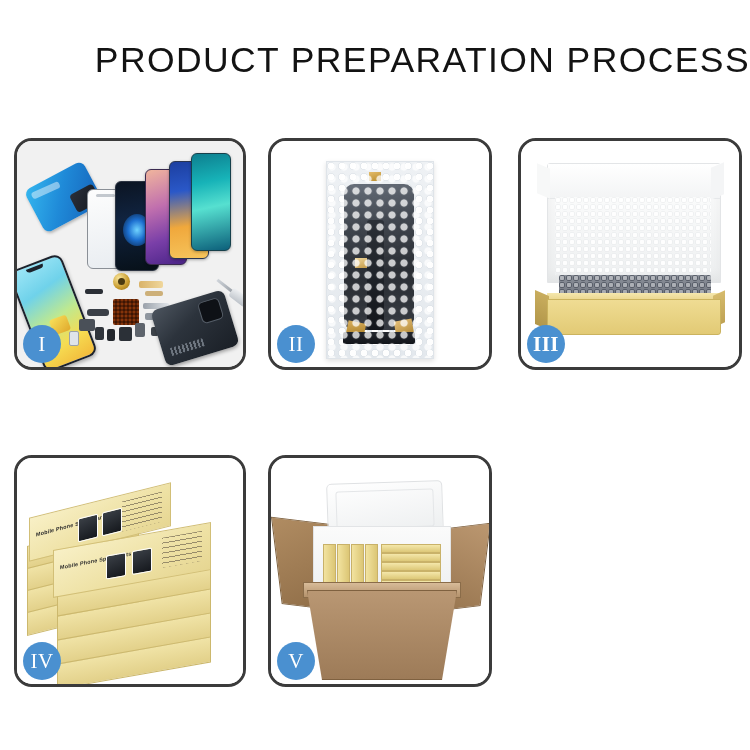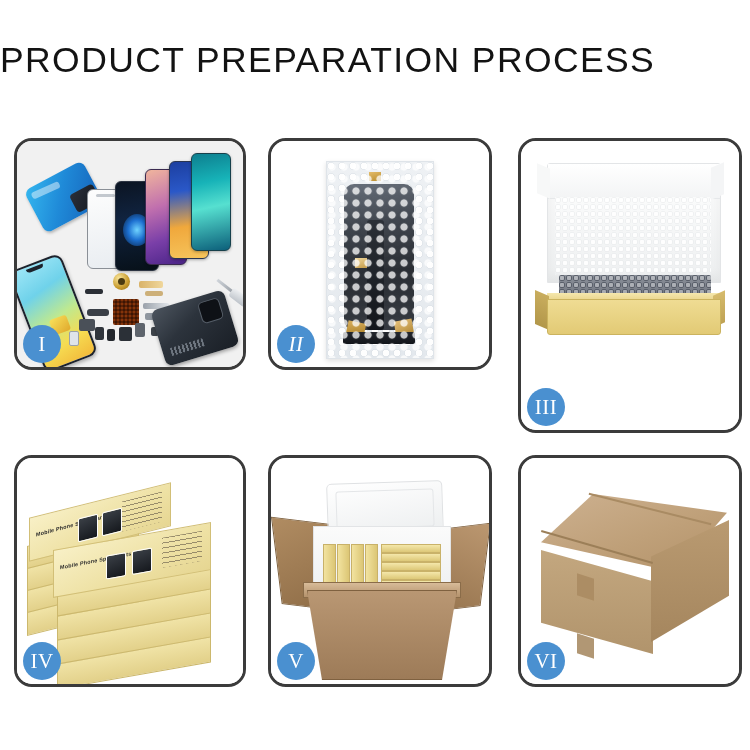--- a/index.html
+++ b/index.html
@@ -8,21 +8,21 @@
     width:750px;height:750px;overflow:hidden;
     background:#ffffff;
     font-family:"Liberation Sans","DejaVu Sans",sans-serif;
     position:relative;
   }
 
   
   .header{position:absolute;left:0;top:0;width:750px;height:128px;}
   .title{
     position:absolute;left:0;top:40px;width:750px;
-    text-align:left;
+    text-align:right;
     font-size:35.5px;letter-spacing:1.4px;
     font-weight:400;color:#131313;
     white-space:nowrap;
   }
   .subtitle{
     position:absolute;left:0;top:88px;width:750px;
     text-align:center;
     font-size:14.6px;letter-spacing:.12px;
     color:#1d1d1d;white-space:nowrap;
   }
@@ -162,21 +162,21 @@
   .driver:before{
     content:"";position:absolute;left:0;top:3px;width:20px;height:3px;
     background:linear-gradient(90deg,#cfd4da,#9aa0a7);
   }
   .driver:after{
     content:"";position:absolute;left:18px;top:0;width:20px;height:10px;
     background:linear-gradient(170deg,#f0f2f4,#b9bfc6);border-radius:3px;
   }
 
   
-  .p2{left:268px;top:138px;width:224px;height:232px;font-style:italic;}
+  .p2{left:268px;top:138px;width:224px;height:232px;}
   .p2 .stage{background:#ffffff;}
   .bubblebag{
     position:absolute;left:55px;top:20px;width:106px;height:196px;
     background:
       radial-gradient(circle at 4px 4px, rgba(255,255,255,.95) 0 3px, rgba(214,220,226,.55) 3.6px, rgba(0,0,0,0) 4.4px) 0 0/11px 11px,
       linear-gradient(180deg,#eef1f4,#e3e8ed);
     border:1px solid #dfe4e9;
     box-shadow:0 2px 5px rgba(0,0,0,.12);
   }
   .bb-inner{
@@ -203,21 +203,21 @@
   .bb-bottom{position:absolute;left:16px;bottom:14px;width:72px;height:12px;
     background:linear-gradient(180deg,#23272e,#11141a);border-radius:2px;}
   .bb-overlay{
     position:absolute;left:0;top:0;right:0;bottom:0;
     background:
       radial-gradient(circle at 5px 5px, rgba(255,255,255,.75) 0 3.2px, rgba(255,255,255,.08) 4px, rgba(0,0,0,0) 5px) 0 0/12px 12px;
     pointer-events:none;
   }
 
   
-  .p3{left:518px;top:138px;width:224px;height:295px;}
+  .p3{left:518px;top:138px;width:224px;height:232px;font-weight:bold;}
   .p3 .stage{background:#ffffff;}
   .box3-lid{
     position:absolute;left:26px;top:22px;width:172px;height:118px;
     background:linear-gradient(180deg,#fbfbfb,#eceeef);
     border:1px solid #e3e5e7;
     border-radius:3px 3px 0 0;
     box-shadow:inset 0 -6px 10px rgba(0,0,0,.04);
   }
   .box3-lid:before{
     content:"";position:absolute;left:0;top:0;width:100%;height:34px;
@@ -511,26 +511,14 @@
         <div class="yrow" style="top:18px;"></div>
         <div class="yrow" style="top:27px;"></div>
         <div class="yrow" style="top:36px;"></div>
       </div>
       <div class="carton-rim"></div>
       <div class="carton-body"></div>
     </div>
     <div class="badge" style="left:6px;bottom:4px;">V</div>
   </div>
 
-  <div class="panel p6">
-    <div class="stage">
-      <div class="bx-top"></div>
-      <div class="bx-top-line"></div>
-      <div class="bx-front"></div>
-      <div class="bx-side"></div>
-      <div class="bx-edge"></div>
-      <div class="bx-tape1"></div>
-      <div class="bx-tape2"></div>
-    </div>
-    <div class="badge" style="left:6px;bottom:4px;">VI</div>
-  </div>
 
 </div>
 
 </body></html>

